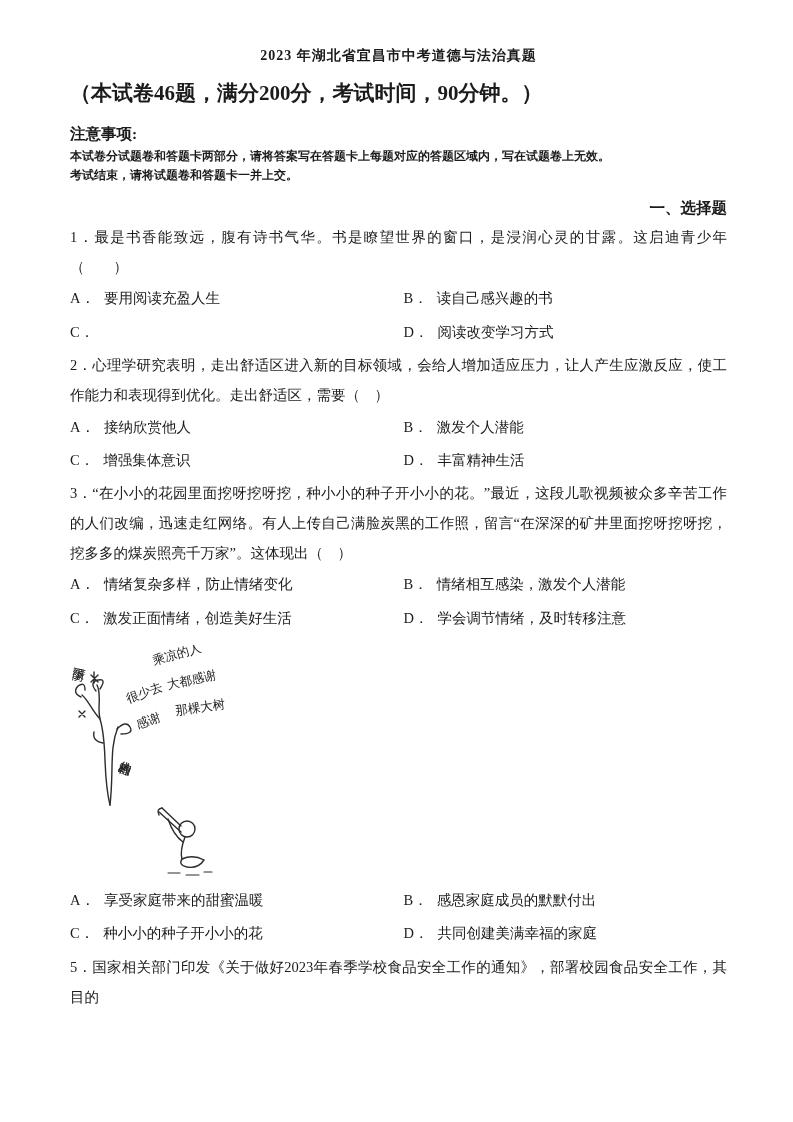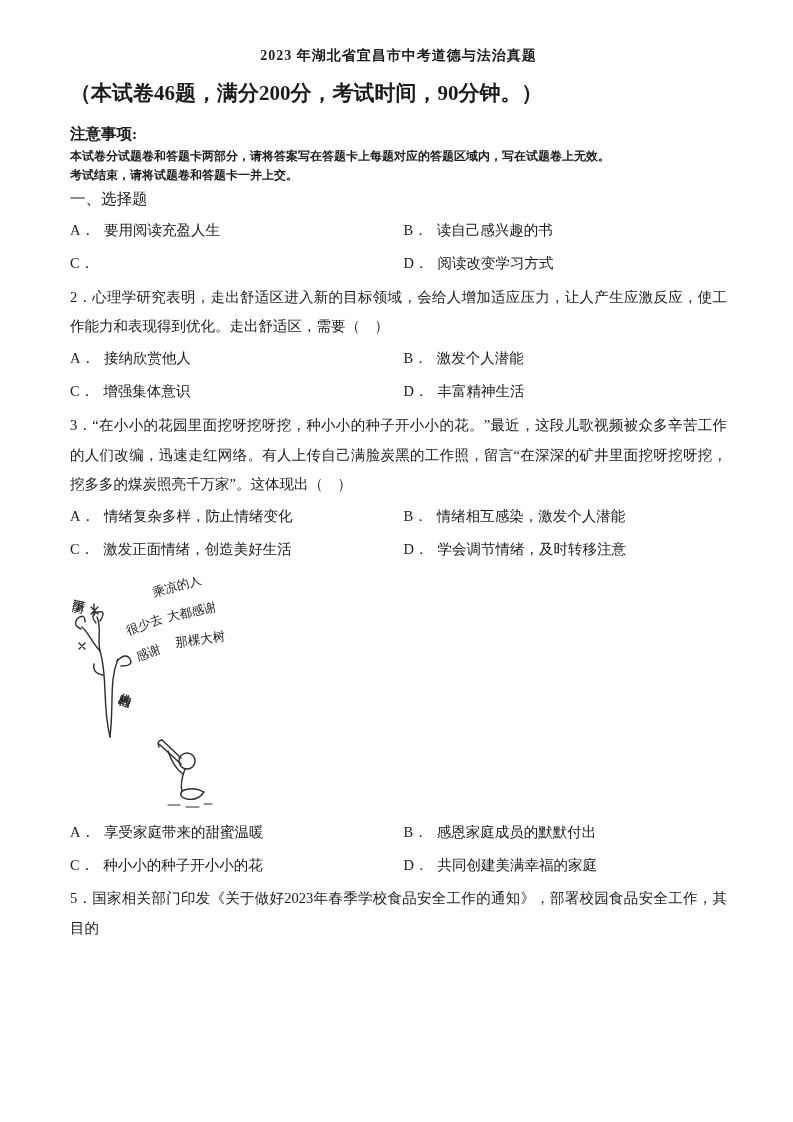--- a/index.html
+++ b/index.html
@@ -14,21 +14,21 @@
     text-align:center; font-size:14px; font-weight:bold; letter-spacing:1px;
     line-height:1.4;
   }
   .subtitle {
     text-align:left; font-size:21px; font-weight:bold; margin-top:13px;
     line-height:1.4;
   }
   .notice-head { font-weight:bold; font-size:15.5px; margin-top:14px; line-height:1.6; }
   .notice-line { font-weight:bold; font-size:12px; line-height:1.62; text-align:justify;font-family:Liberation Serif, serif; }
   .notice-line + .notice-line { }
-  .section-head { font-weight:normal; font-size:15.5px; line-height:1.7; }
+  .section-head { font-weight:bold; font-size:15.5px; margin-top:9px; line-height:1.7;text-align:right; }
   .question { margin-top:2px; }
   .stem { line-height:2.05; text-align:justify; }
   .options { display:grid; grid-template-columns:1fr 1fr; column-gap:10px; }
   .opt { display:flex; line-height:2.3; align-items:baseline; }
   .opt-label { margin-right:9px; white-space:nowrap; }
   .cartoon-wrap { margin:10px 0 4px 0; width:190px; }
   .cartoon-wrap svg { display:block; }
   .sketch-text { font-size:12.5px; fill:#222; font-family:"Liberation Serif","DejaVu Serif",serif; }
   .vtext { writing-mode:vertical-rl; }
 </style>
@@ -40,20 +40,21 @@
   <h1 class="title">2023 年湖北省宜昌市中考道德与法治真题</h1>
   <div class="subtitle">（本试卷46题，满分200分，考试时间，90分钟。）</div>
 
   <div class="notice-head">注意事项:</div>
   <div class="notice-line">本试卷分试题卷和答题卡两部分，请将答案写在答题卡上每题对应的答题区域内，写在试题卷上无效。</div>
   <div class="notice-line">考试结束，请将试题卷和答题卡一并上交。</div>
 
   <div class="section-head">一、选择题</div>
 
   <div class="question">
+    <div class="stem">1．最是书香能致远，腹有诗书气华。书是瞭望世界的窗口，是浸润心灵的甘露。这启迪青少年（　　）</div>
     <div class="options">
       <div class="opt">
         <span class="opt-label">A．</span>
         <span>要用阅读充盈人生</span>
       </div>
       <div class="opt">
         <span class="opt-label">B．</span>
         <span>读自己感兴趣的书</span>
       </div>
       <div class="opt">

